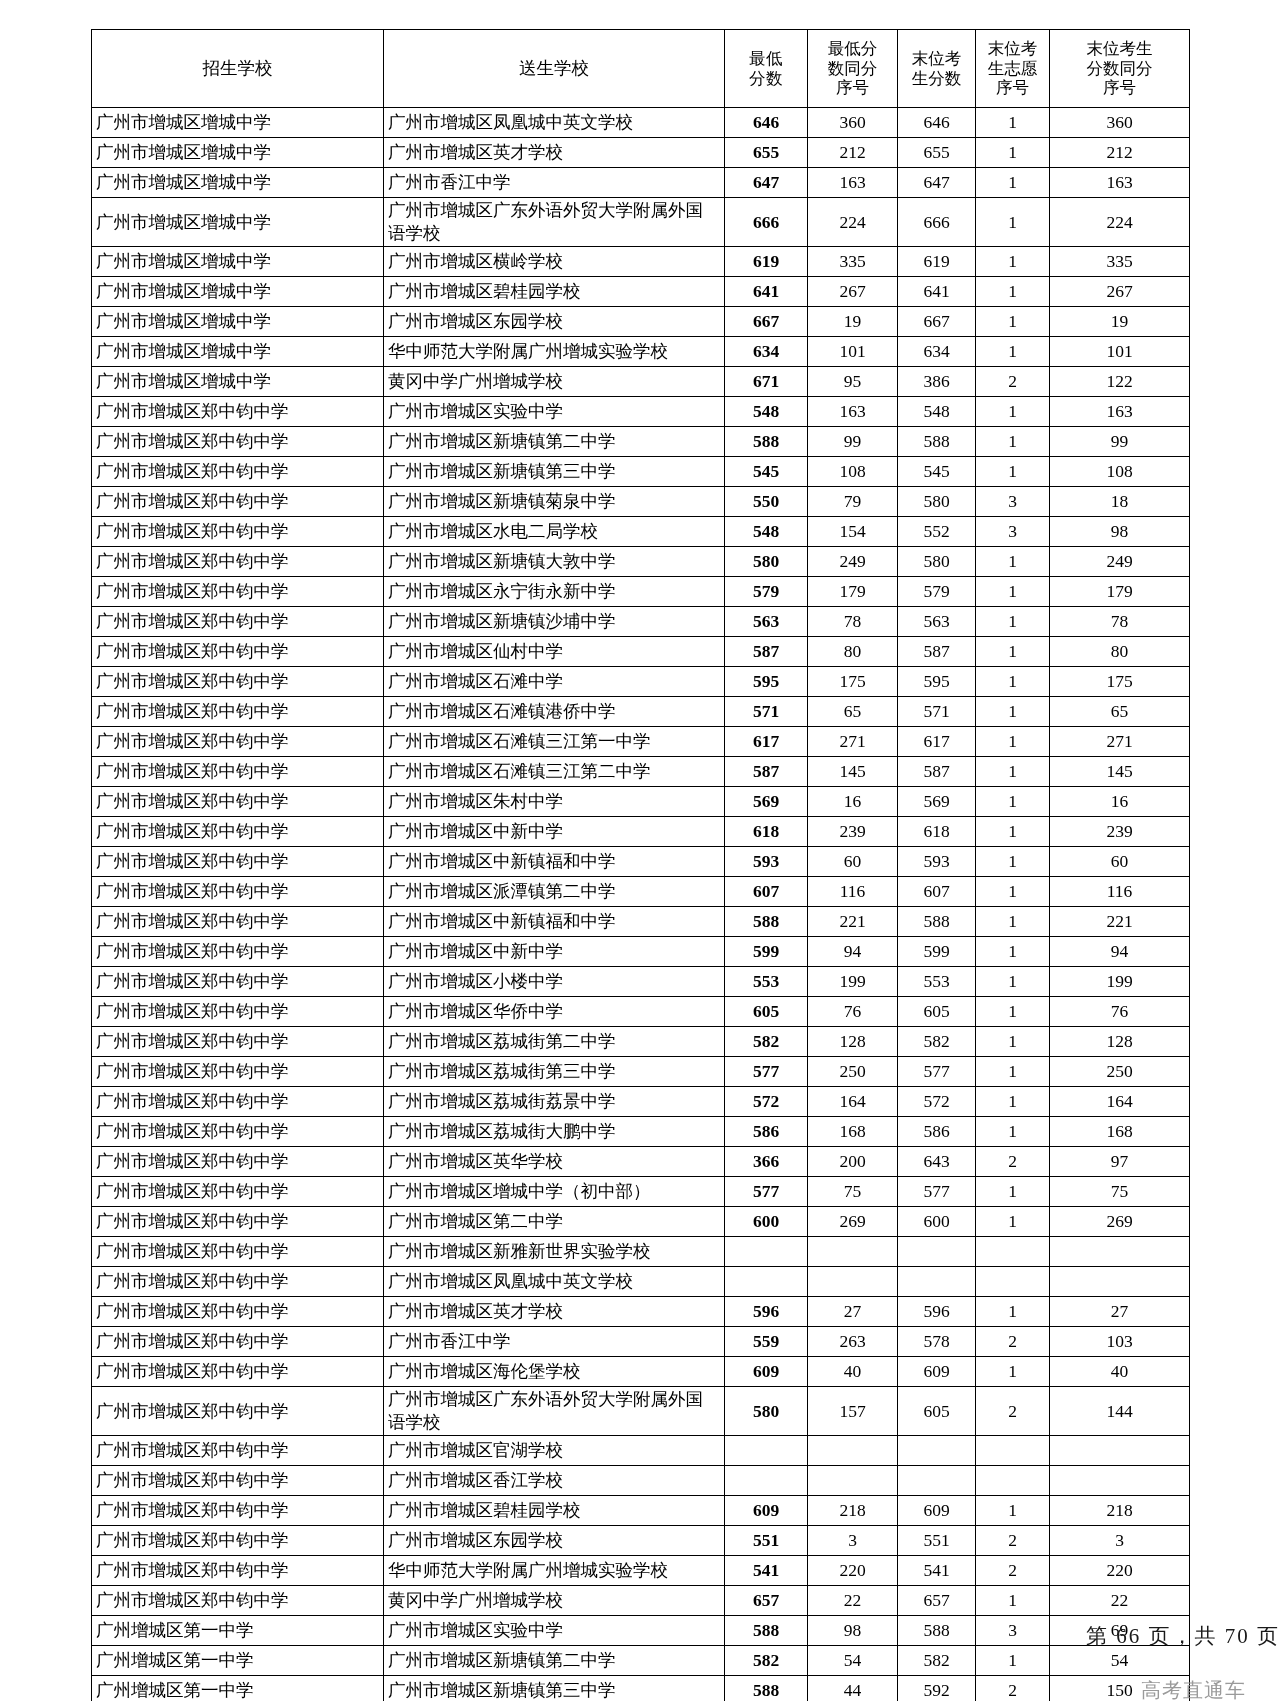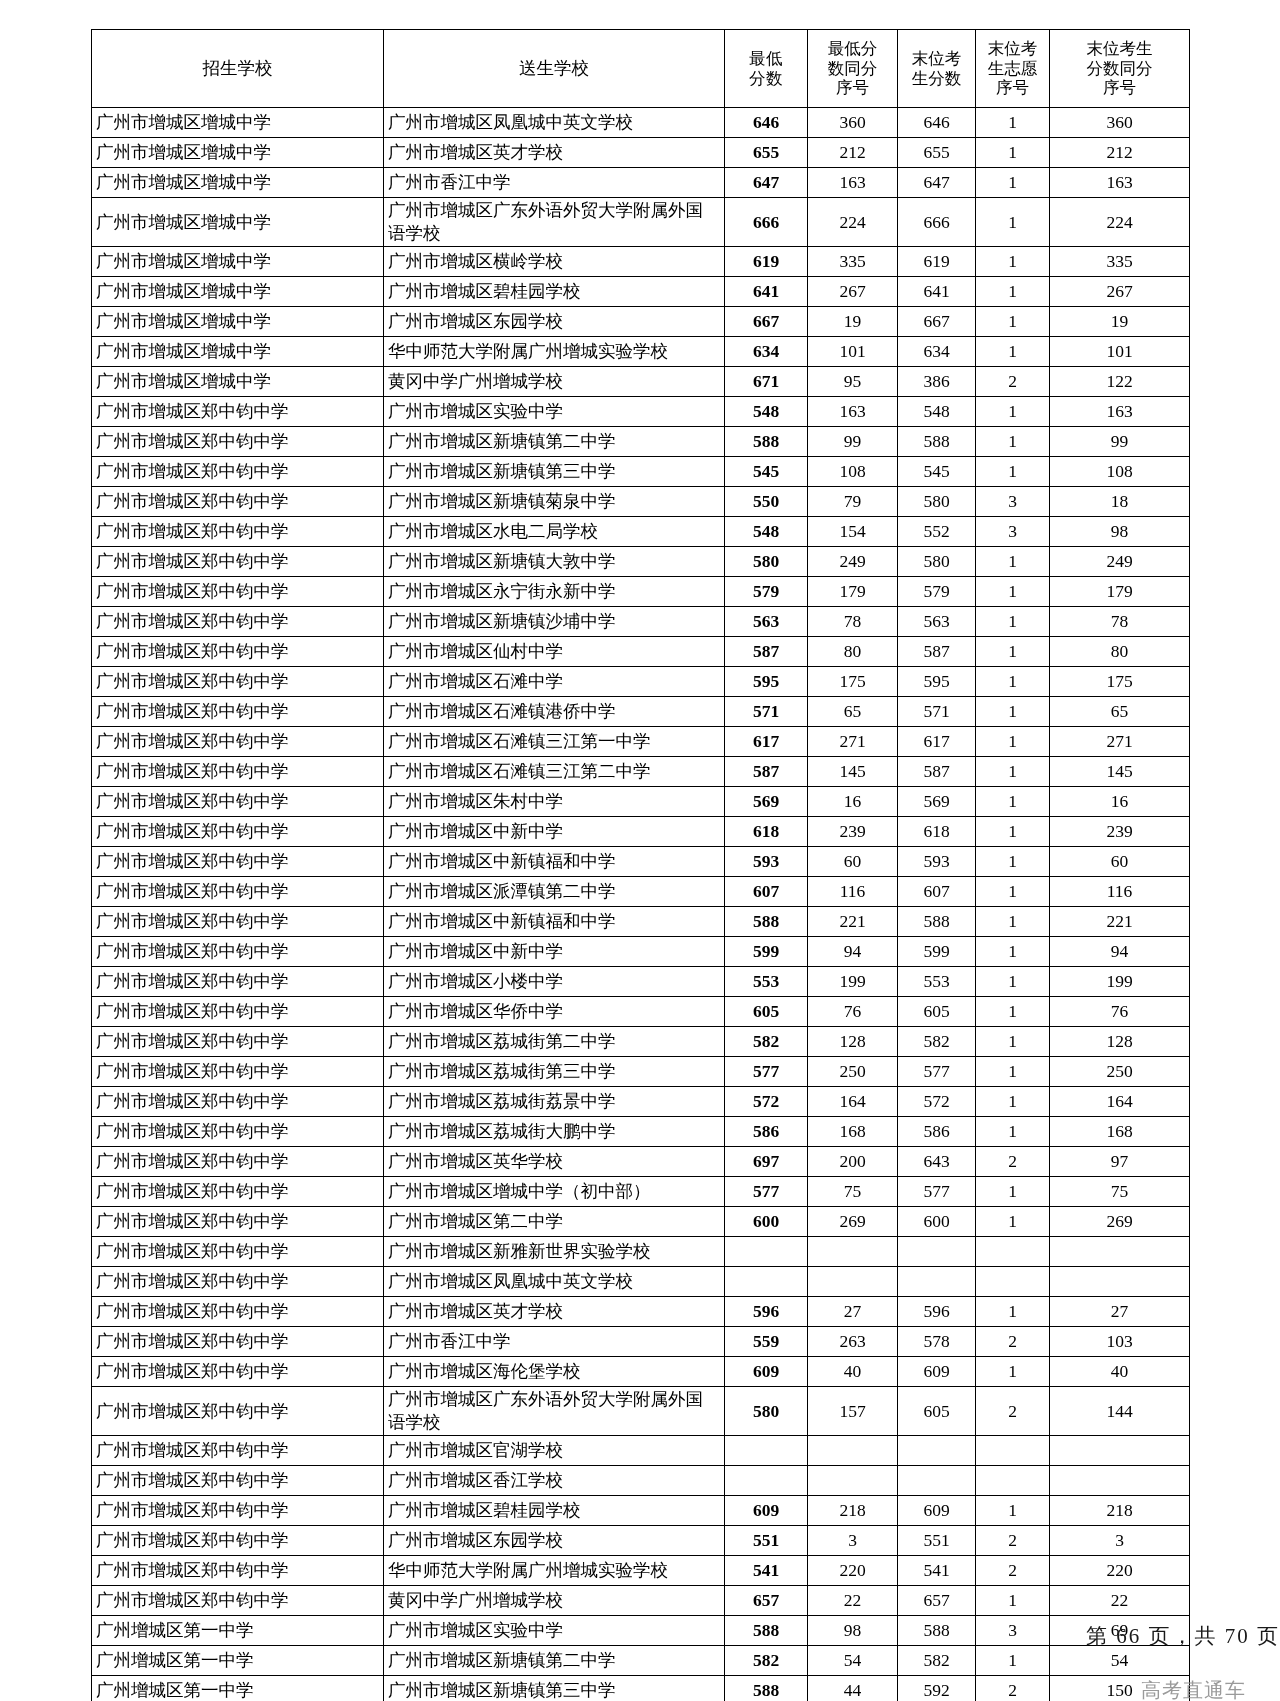--- a/index.html
+++ b/index.html
@@ -449,21 +449,21 @@
             <td class="txt">广州市增城区荔城街大鹏中学</td>
             <td class="num min">586</td>
             <td class="num">168</td>
             <td class="num">586</td>
             <td class="num">1</td>
             <td class="num">168</td>
           </tr>
           <tr>
             <td class="txt">广州市增城区郑中钧中学</td>
             <td class="txt">广州市增城区英华学校</td>
-            <td class="num min">697</td>
+            <td class="num min">366</td>
             <td class="num">200</td>
             <td class="num">643</td>
             <td class="num">2</td>
             <td class="num">97</td>
           </tr>
           <tr>
             <td class="txt">广州市增城区郑中钧中学</td>
             <td class="txt">广州市增城区增城中学（初中部）</td>
             <td class="num min">577</td>
             <td class="num">75</td>

